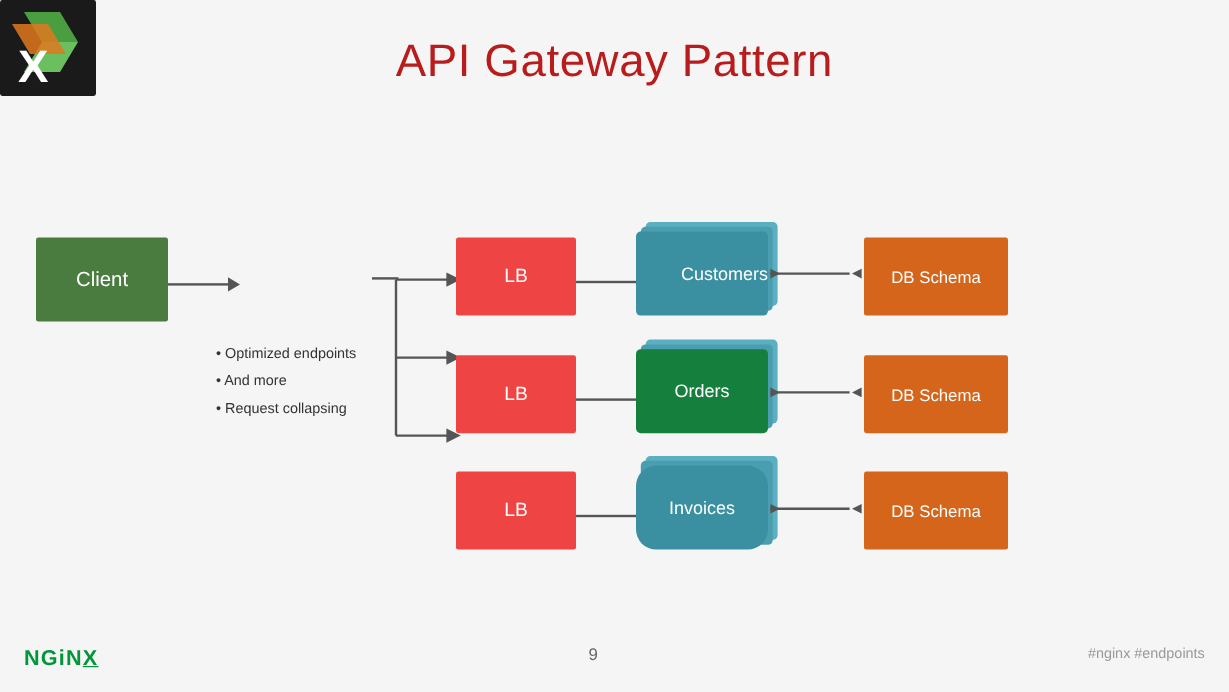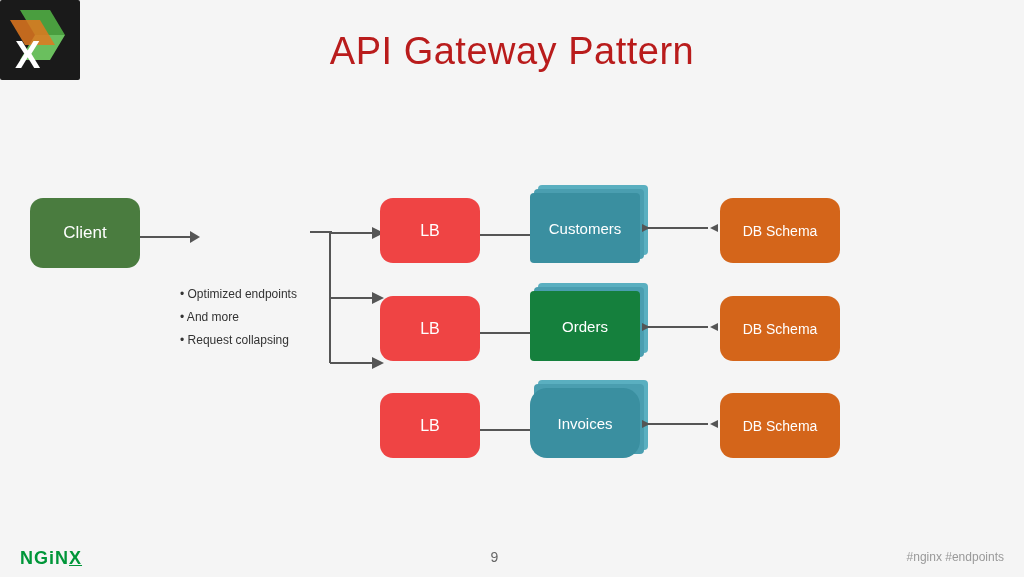--- a/index.html
+++ b/index.html
@@ -50,21 +50,21 @@
 
     
     .box {
       position: absolute;
       display: flex;
       align-items: center;
       justify-content: center;
       color: white;
       font-size: 16px;
       font-weight: 500;
-      border-radius: 13px;
+      border-radius: 2px;
       text-align: center;
     }
 
     .box-green { background: #4a7c3f; }
     .box-gold { background: #b8962e; }
     .box-purple { background: #ef4444; }
     .box-orange { background: #d4651a; }
 
     
     .arrow {
@@ -131,21 +131,21 @@
     }
 
     
     .bottom-bar {
       position: absolute;
       bottom: 0;
       left: 0;
       right: 0;
       height: 40px;
       display: flex;
-      align-items: center;
+      align-items: flex-start;
       justify-content: space-between;
       padding: 0 20px;
     }
 
     .nginx-logo {
       font-size: 20px;
       font-weight: 900;
       color: #009639;
       letter-spacing: 1px;
     }
@@ -242,21 +242,21 @@
     </div>
 
     <div class="arrow" style="left:480px; top:341px;">
       <div class="arrow-line" style="width:50px;"></div>
       <div class="arrow-head"></div>
     </div>
 
     <div class="stacked-box" style="left:530px; top:110px;">
       <div class="back2" style="background:#5aafc0;"></div>
       <div class="back1" style="background:#4a9eb0;"></div>
-      <div class="front" style="background:#3a8fa0;">
+      <div class="front" style="background:#3a8fa0;justify-content:flex-end;">
         <span>Customers</span>
       </div>
     </div>
 
     <div class="stacked-box" style="left:530px; top:208px;">
       <div class="back2" style="background:#5aafc0;"></div>
       <div class="back1" style="background:#4a9eb0;"></div>
       <div class="front" style="background:#15803d;">
         <span>Orders</span>
       </div>

